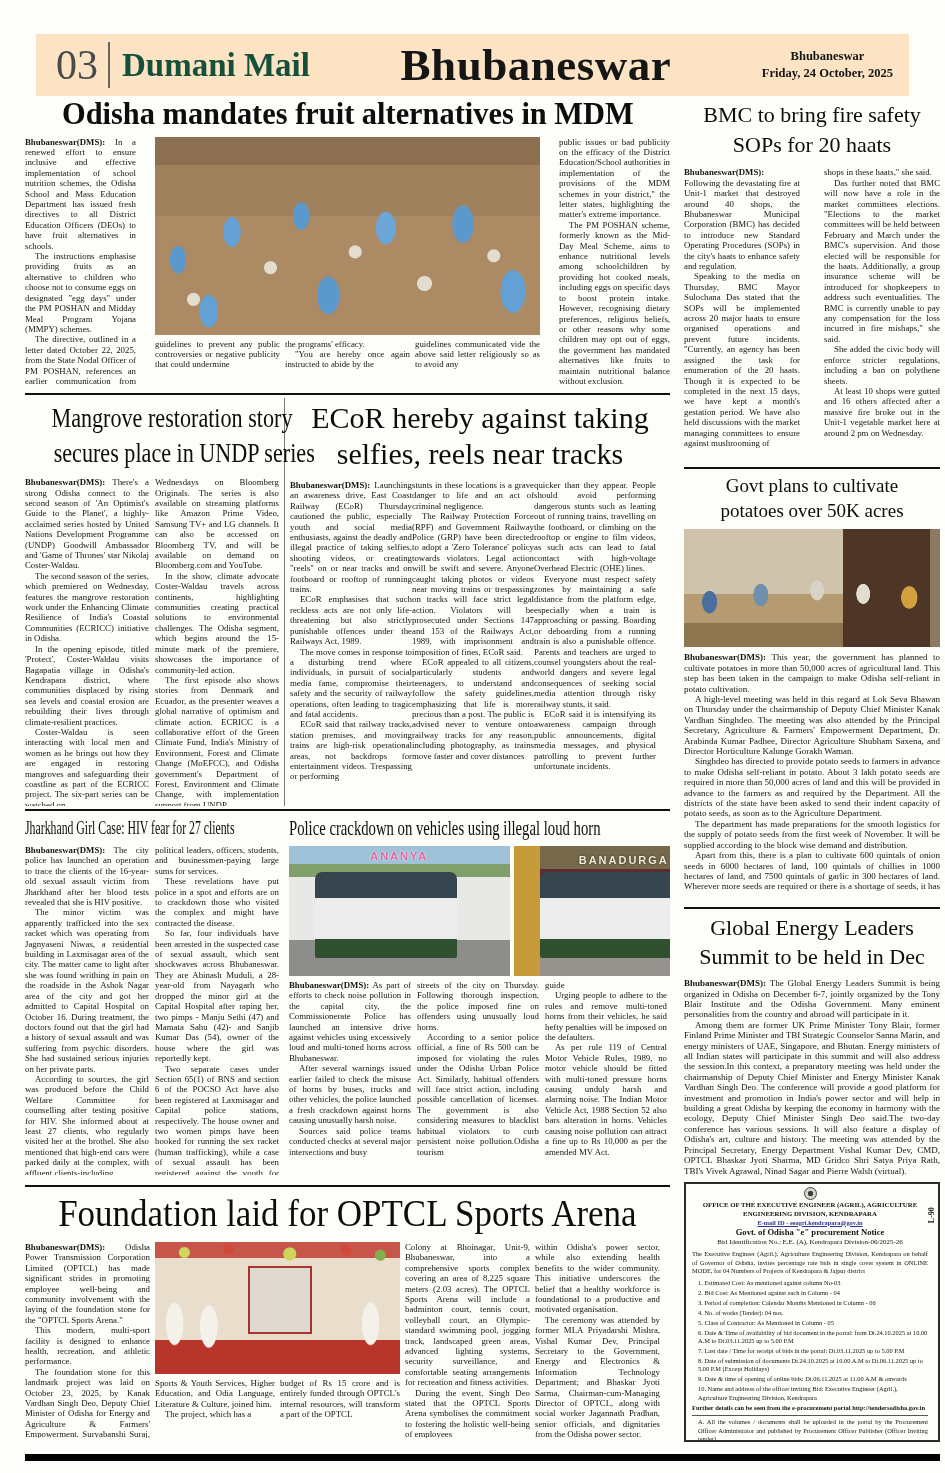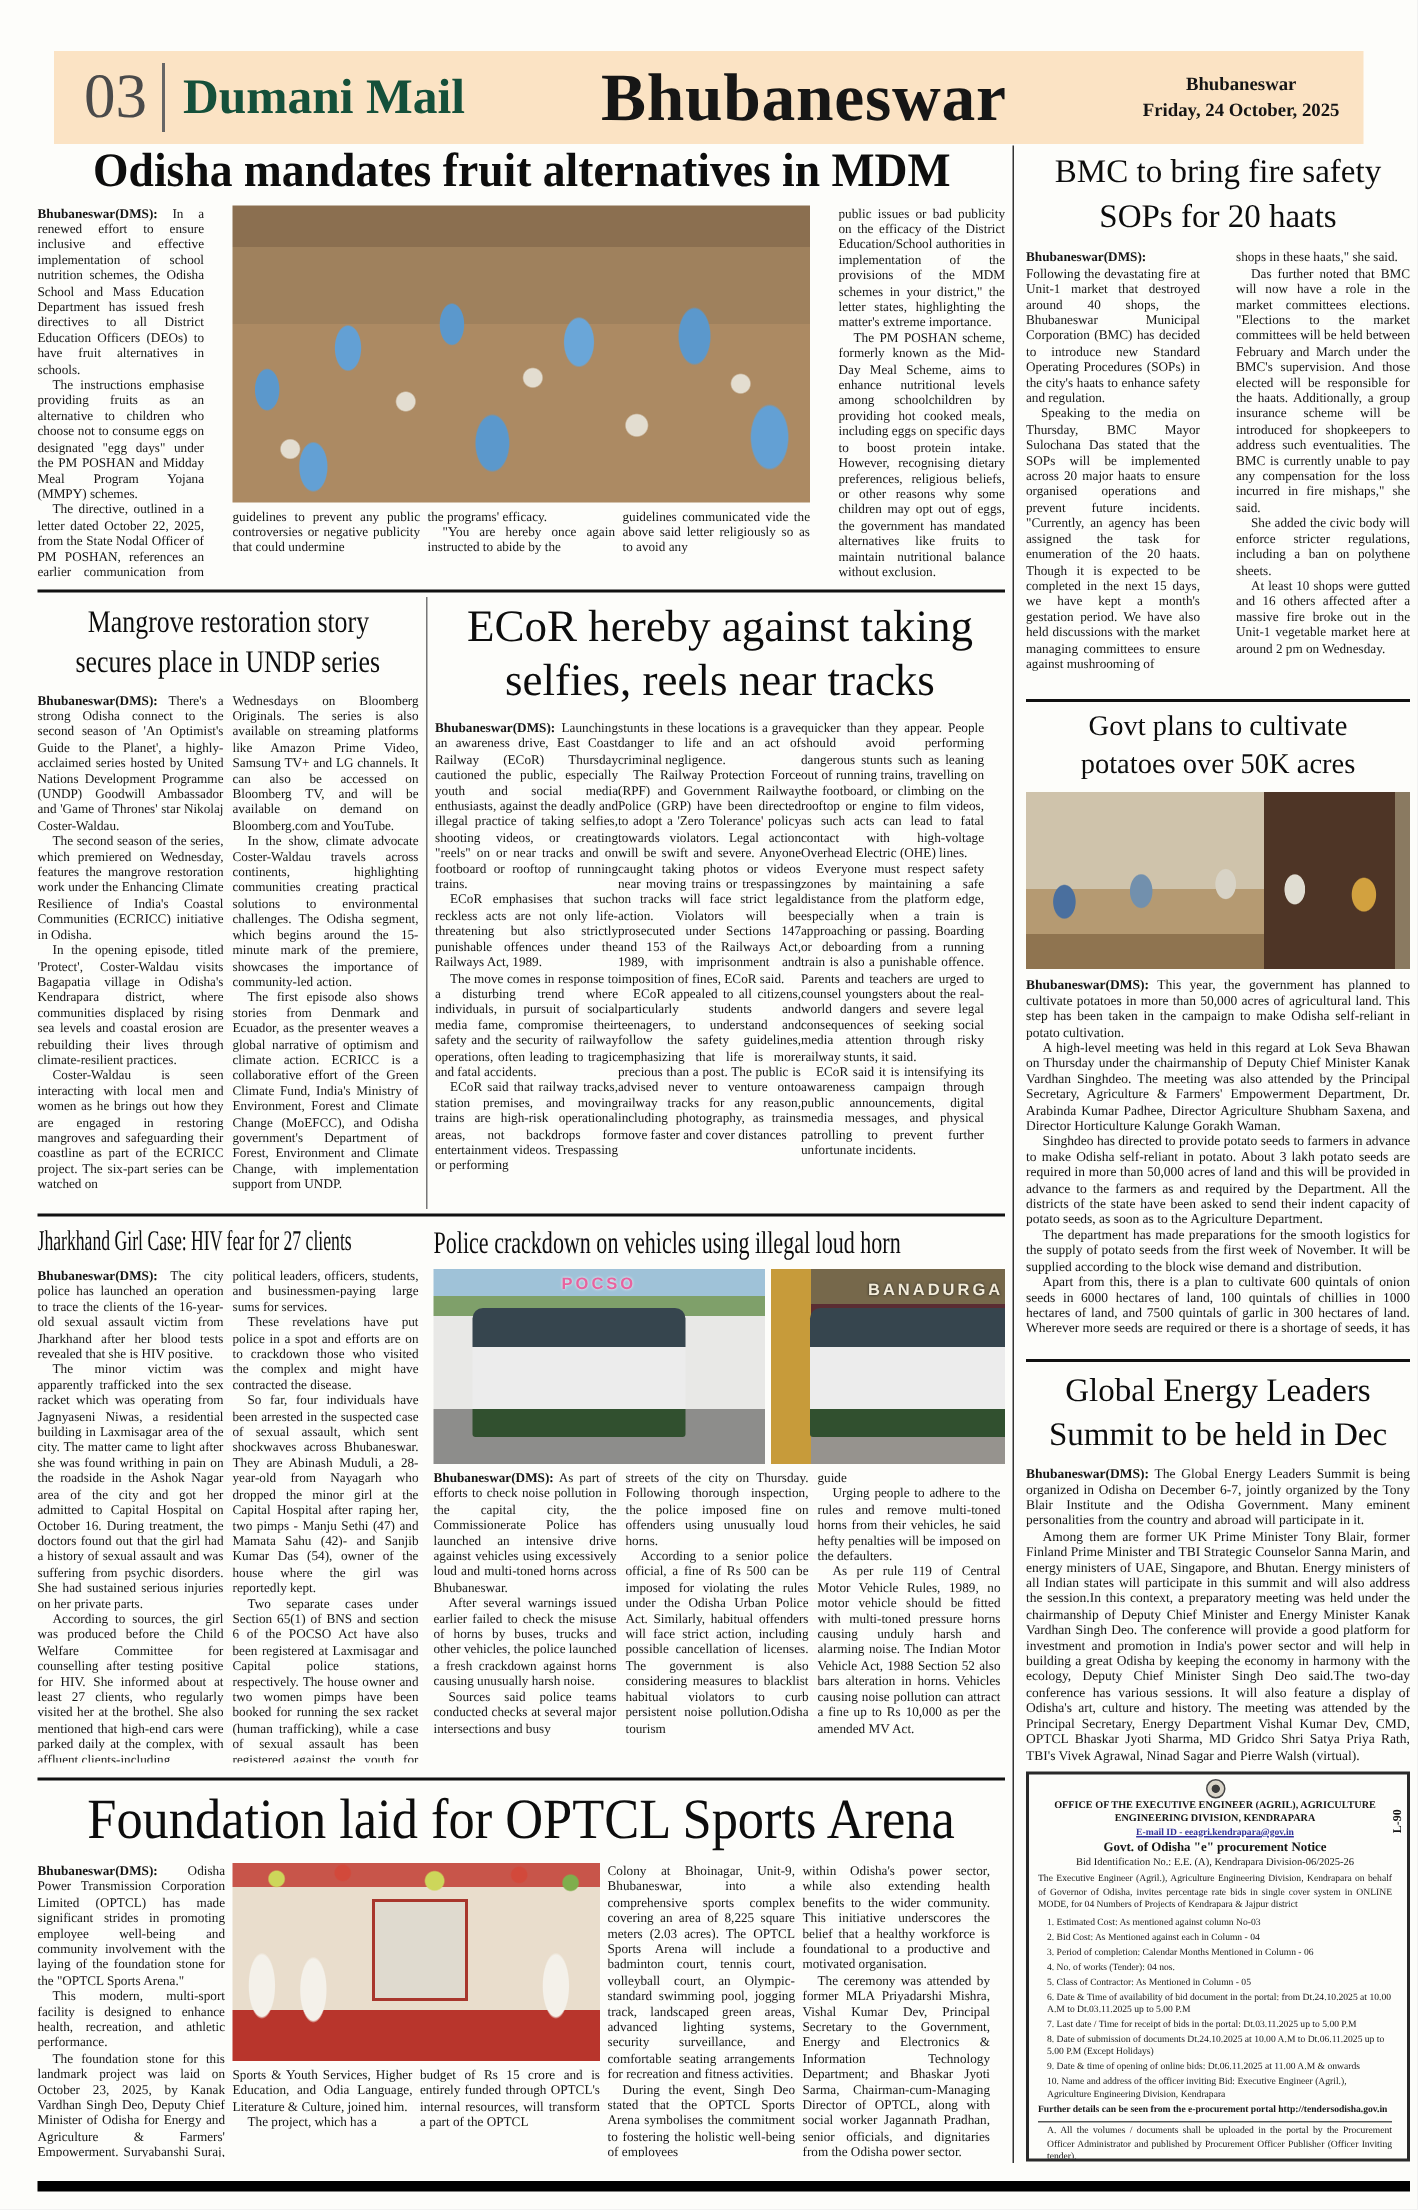--- a/index.html
+++ b/index.html
@@ -10,35 +10,35 @@
   
   .masthead { position:absolute; top:34px; left:36px; right:36px; height:62px;
               background:#fbe3c4; display:flex; align-items:center; }
   .page-num { font-size:42px; color:#4a4a4a; padding:0 10px 0 20px; line-height:1; }
   .mast-divider { width:2px; height:46px; background:#666; }
   .mast-name { font-size:33px; font-weight:bold; color:#15503a; padding-left:12px; white-space:nowrap; }
   .mast-city { flex:1; text-align:center; font-size:45px; font-weight:bold; color:#161616; letter-spacing:.5px; }
   .mast-right { text-align:center; padding-right:16px; font-weight:bold; font-size:12.5px; line-height:1.4; white-space:nowrap; }
 
   
-  .content { position:absolute; top:97px; left:25px; right:5px; display:flex; }
+  .content { position:absolute; top:97px; left:25px; right:5px; display:flex;align-items:flex-end; }
   .left-strip { width:645px; }
   .strip-rule { width:1px; background:#333; margin:0 8px 0 5px; }
   .right-strip { width:256px; }
 
   .hrule { height:2px; background:#111; margin:3px 0; }
   .vcol-rule { width:1px; background:#777; margin:0 5px; }
 
   
   .headline { text-align:center; color:#0d0d0d; }
   .squeeze { display:inline-block; transform:scaleX(var(--sx,1)); transform-origin:center; white-space:nowrap; }
   .squeeze.left { transform-origin:0 50%; }
   .mdm-h  { font-size:32px; font-weight:bold; line-height:1.05; margin-bottom:6px; }
   .bmc-h  { font-size:22px; line-height:1.35; margin:2px 0 8px; }
-  .man-h  { font-size:21px; line-height:1.3; margin:3px 0 6px; }
+  .man-h  { font-size:27px; line-height:1.3; margin:3px 0 6px; }
   .ecor-h { font-size:30px; line-height:1.2; margin:2px 0 8px; }
   .pot-h  { font-size:19px; line-height:1.3; margin:2px 0 6px; }
   .jh-h   { font-size:19px; margin:3px 0 6px; text-align:left; }
   .pol-h  { font-size:21px; margin:2px 0 5px; text-align:left; }
   .en-h   { font-size:22px; line-height:1.3; margin:2px 0 7px; }
   .opt-h  { font-size:38px; line-height:1.05; margin:4px 0 8px; }
 
   
   .bt { font-size:8.8px; line-height:10.4px; text-align:justify; overflow:hidden; }
   .bt p { margin:0; }
@@ -284,21 +284,21 @@
           </div>
         </section>
         <div class="vcol-rule"></div>
         <section class="police">
           <div class="headline pol-h">
             <span class="squeeze left" style="--sx:.70">Police crackdown on vehicles using illegal loud horn</span>
           </div>
           <div class="pol-photos">
             <div class="pol-photo pol-photo1">
               <div class="bus-shape"></div>
-              <div class="bus-label">POCSO</div>
+              <div class="bus-label">ANANYA</div>
             </div>
             <div class="pol-photo pol-photo2">
               <div class="bus-shape"></div>
               <div class="bus-label">BANADURGA</div>
             </div>
           </div>
           <div class="pol-body">
             <div class="c bt">
                 <p><b>Bhubaneswar(DMS):</b> As part of efforts to check noise pollution in the capital city, the Commissionerate Police has launched an intensive drive against vehicles using excessively loud and multi-toned horns across Bhubaneswar.</p>
                 <p>After several warnings issued earlier failed to check the misuse of horns by buses, trucks and other vehicles, the police launched a fresh crackdown against horns causing unusually harsh noise.</p>

